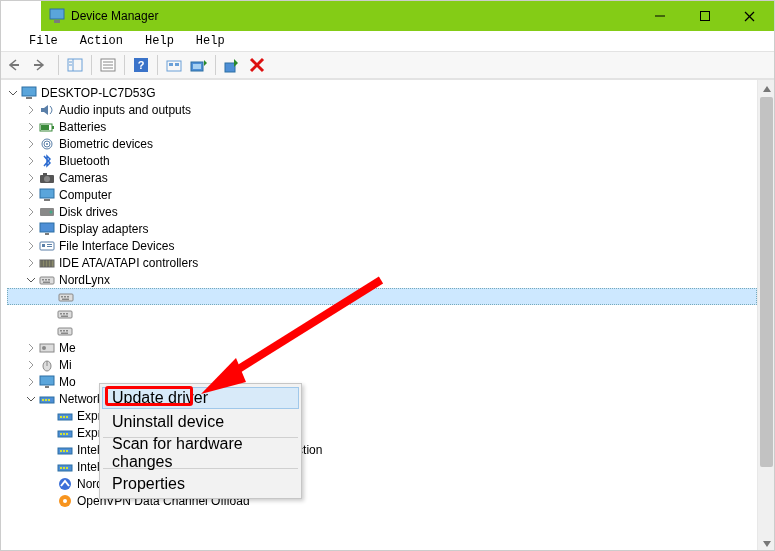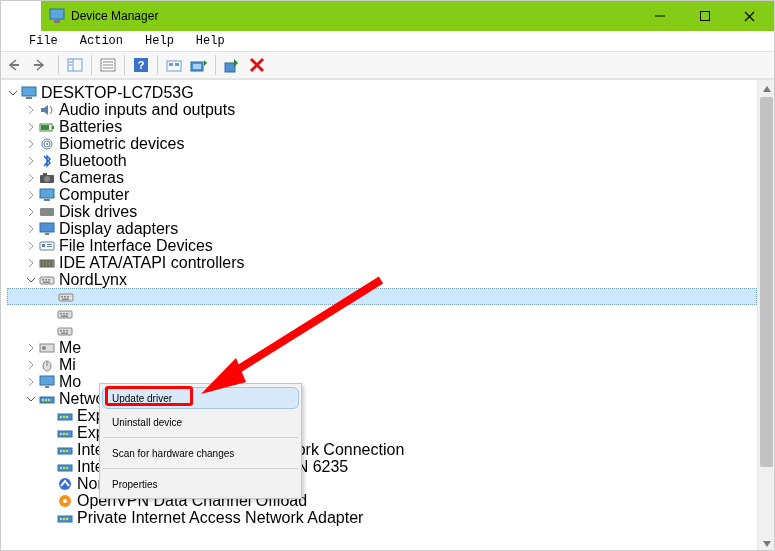--- a/index.html
+++ b/index.html
@@ -78,21 +78,21 @@
     font-size: 10px;
     margin-right: 2px;
     cursor: pointer;
   }
   .nicon {
     width: 16px; height: 16px;
     display: inline-flex; align-items: center; justify-content: center;
     margin-right: 4px;
     font-size: 12px;
   }
-  .label { font-size: 16px; }
+  .label { font-size: 12px; }
   .ind0 { padding-left: 0; }
   .ind1 { padding-left: 18px; text-align: center; }
   .ind2 { padding-left: 36px; }
   .scrollbar {
     width: 17px;
     background: #f0f0f0;
     border-left: 1px solid #e8e8e8;
     position: relative;
   }
   .sbtn {
@@ -108,22 +108,21 @@
     width: 203px;
     background: #f2f2f2;
     border: 1px solid #c6c6c6;
     box-shadow: 2px 2px 4px rgba(0,0,0,0.2);
     padding: 2px;
     z-index: 5;
   }
   .ctxitem {
     height: 24px; padding: 0 10px;
     display: flex; align-items: center;
-    font-size: 10px;
-    border-radius: 6px;
+    font-size: 16px;
   }
   .ctxitem.hovered { background: #d8eaf9; border:1px solid #a0c8ea; padding:0 9px; height:22px; margin:1px 0;}
   .ctxsep { height:1px; background:#d0d0d0; margin:3px 1px; }
   .ctxitem.bold { font-weight: normal; }
   
   .redbox {
     position: absolute;
     border: 3px solid #ff0000;
     border-radius: 3px;
     z-index: 6;
@@ -580,32 +579,20 @@
         <div class="node ind2">
           <span class="expander"></span>
           <span class="nicon">
             <svg width="16" height="14">
               <circle cx="8" cy="7" r="6" fill="#f7941e"></circle>
               <circle cx="8" cy="7" r="2" fill="#fff"></circle>
             </svg>
           </span>
           <span class="label">OpenVPN Data Channel Offload</span>
         </div>
-        <div class="node ind2">
-          <span class="expander"></span>
-          <span class="nicon">
-            <svg width="16" height="14">
-              <rect x="1" y="5" width="14" height="6" fill="#4e8fd6" stroke="#2d6fa3"></rect>
-              <circle cx="4" cy="8" r="1" fill="#ff0"></circle>
-              <circle cx="7" cy="8" r="1" fill="#ff0"></circle>
-              <circle cx="10" cy="8" r="1" fill="#ff0"></circle>
-            </svg>
-          </span>
-          <span class="label">Private Internet Access Network Adapter</span>
-        </div>
       </div>
 
   </div>
 
   <div class="scrollbar">
     <div class="sbtn" style="top:0">
       <svg width="8" height="6">
           <path d="M4 0 L8 6 L0 6 Z" fill="#777"></path>
         </svg>
     </div>

